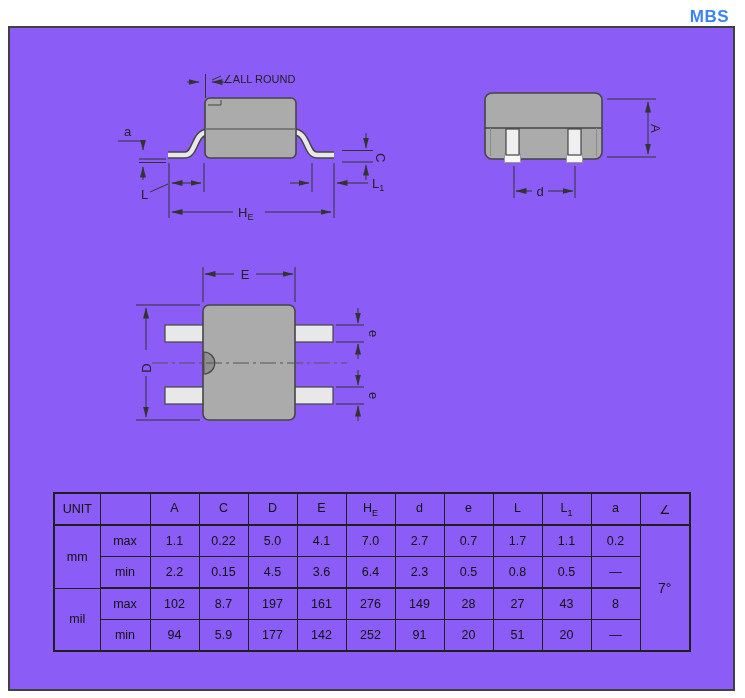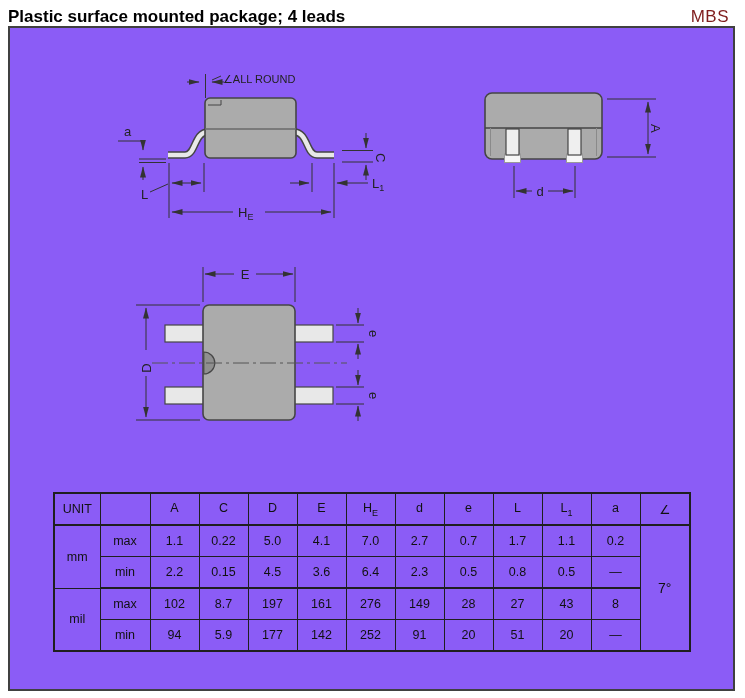--- a/index.html
+++ b/index.html
@@ -3,21 +3,21 @@
 <meta charset="utf-8">
 <style>
   html,body{margin:0;padding:0;}
   body{
     width:745px;height:698px;background:#ffffff;
     font-family:"Liberation Sans", sans-serif;color:#1a1a1a;
     position:relative;overflow:hidden;
   }
   .page-header{position:absolute;left:8px;top:4px;width:729px;height:30px;}
   .doc-title{position:absolute;left:0;top:3px;font-size:17px;font-weight:bold;color:#000;}
-  .pkg-code{position:absolute;right:8px;top:3px;font-size:17px;font-weight:normal;color:#7f1d1d;letter-spacing:.5px;}
+  .pkg-code{position:absolute;right:8px;top:3px;font-size:17px;font-weight:bold;color:#3b82f6;letter-spacing:.5px;}
   .frame{
     position:absolute;left:8px;top:26px;width:727px;height:665px;
     border:2px solid #404040;box-sizing:border-box;background:#8b5cf6;
   }
   .drawings{position:absolute;left:0;top:0;width:723px;height:428px;}
   .table-title{
     position:absolute;top:430px;right:50px;
     font-size:16px;color:#2b2b2b;letter-spacing:.4px;
   }
   table.mech{
@@ -31,21 +31,20 @@
   }
   table.mech{border:2px solid #1f1f1f;}
   tr.sep th, tr.sep td{border-bottom:2px solid #1f1f1f;}
   table.mech sub{font-size:9px;}
   svg text{font-family:"Liberation Sans", sans-serif;fill:#222;}
 </style>
 </head>
 <body>
 
 <div class="page-header">
-  <div class="doc-title">Plastic surface mounted package; 4 leads</div>
   <div class="pkg-code">MBS</div>
 </div>
 
 <div class="frame">
 
   <svg class="drawings" width="723" height="428" viewBox="8 42 723 428" xmlns="http://www.w3.org/2000/svg">
     <defs>
       <marker id="ar" markerWidth="12" markerHeight="8" refX="10.5" refY="3" orient="auto" markerUnits="userSpaceOnUse">
         <path d="M0,0 L11,3 L0,6 z" fill="#333"></path>
       </marker>

